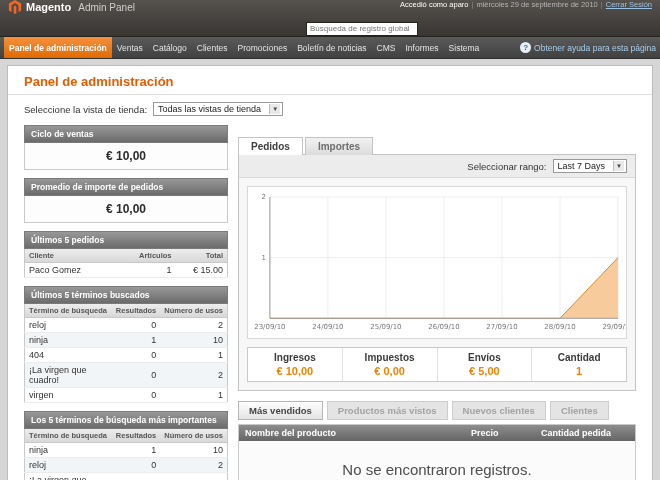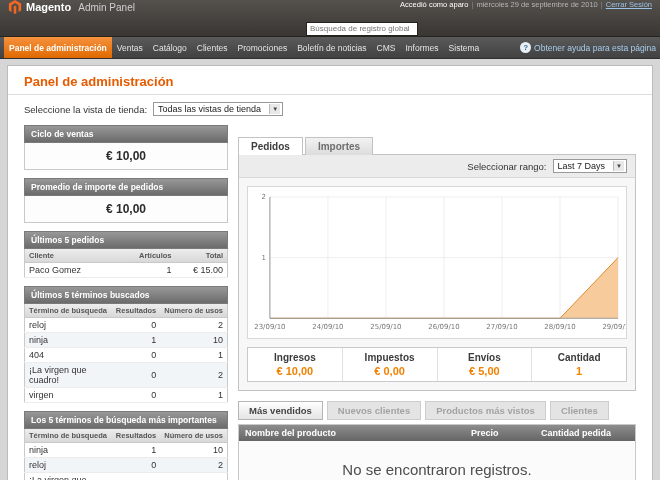--- a/index.html
+++ b/index.html
@@ -335,22 +335,22 @@
             </div>
             <div class="tcell">
               <span class="tlabel">Cantidad</span>
               <span class="tvalue">1</span>
             </div>
           </div>
         </div>
 
         <div class="grid-tabs">
           <span class="gtab">Más vendidos</span>
+          <span class="gtab inactive">Productos más vistos</span>
           <span class="gtab inactive">Nuevos clientes</span>
-          <span class="gtab inactive">Productos más vistos</span>
           <span class="gtab inactive">Clientes</span>
         </div>
 
         <div class="grid">
           <div class="grid-head">
             <span class="gh-name">Nombre del producto</span>
             <span class="gh-price">Precio</span>
             <span class="gh-qty">Cantidad pedida</span>
           </div>
           <div class="grid-body">

